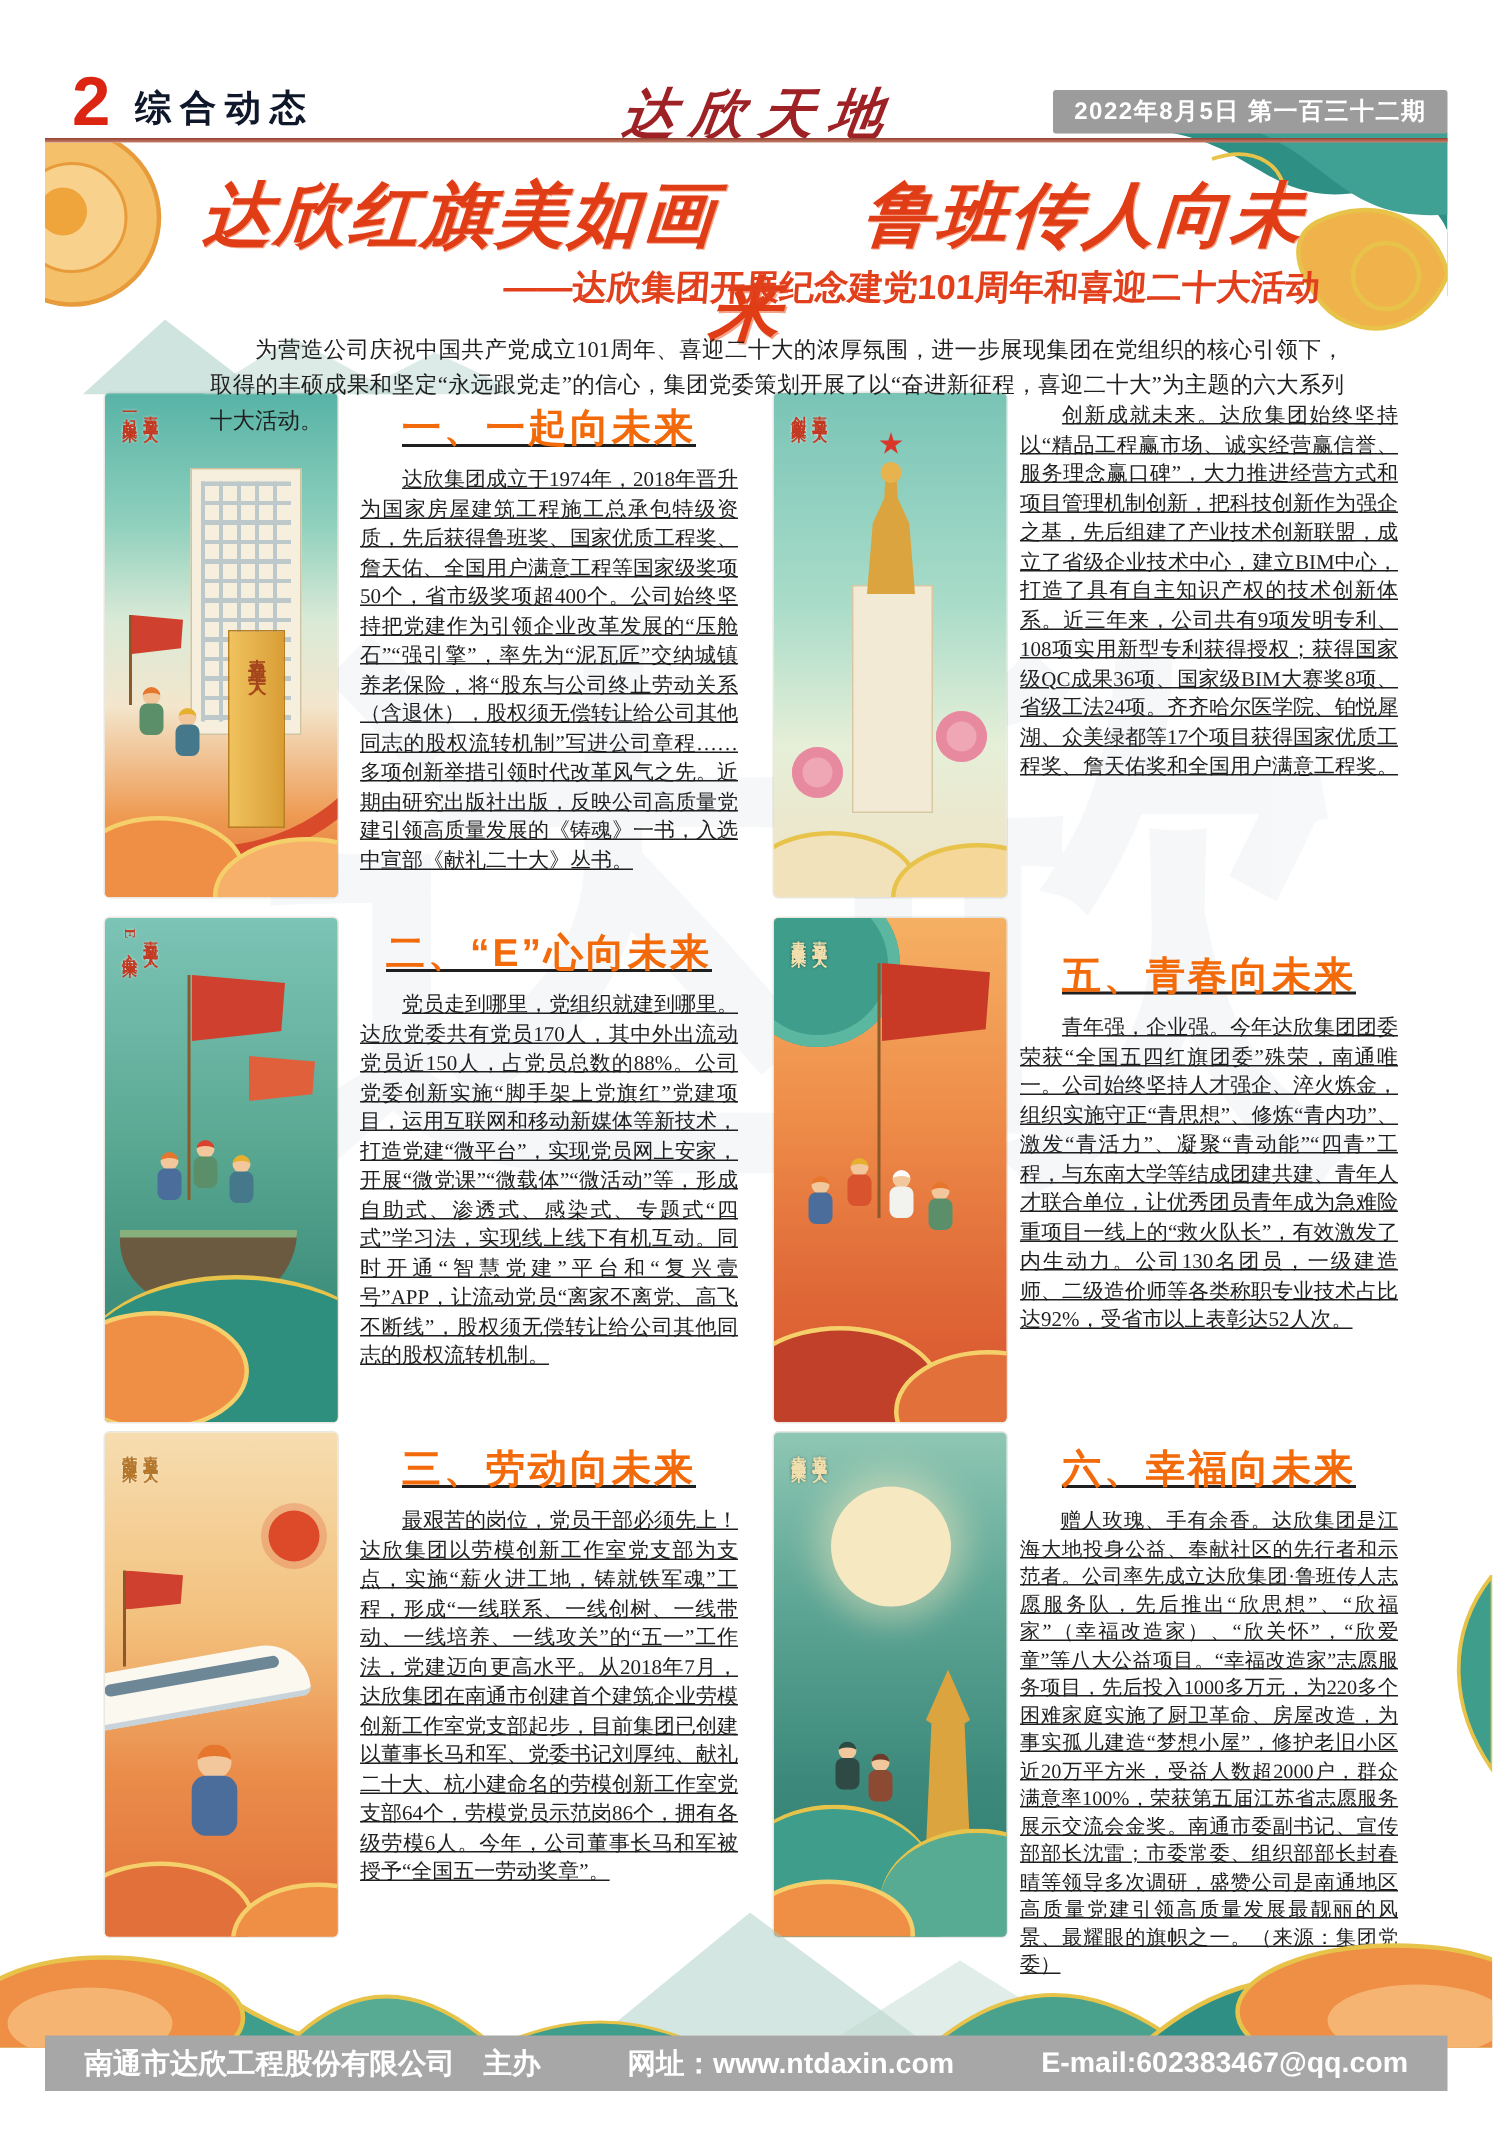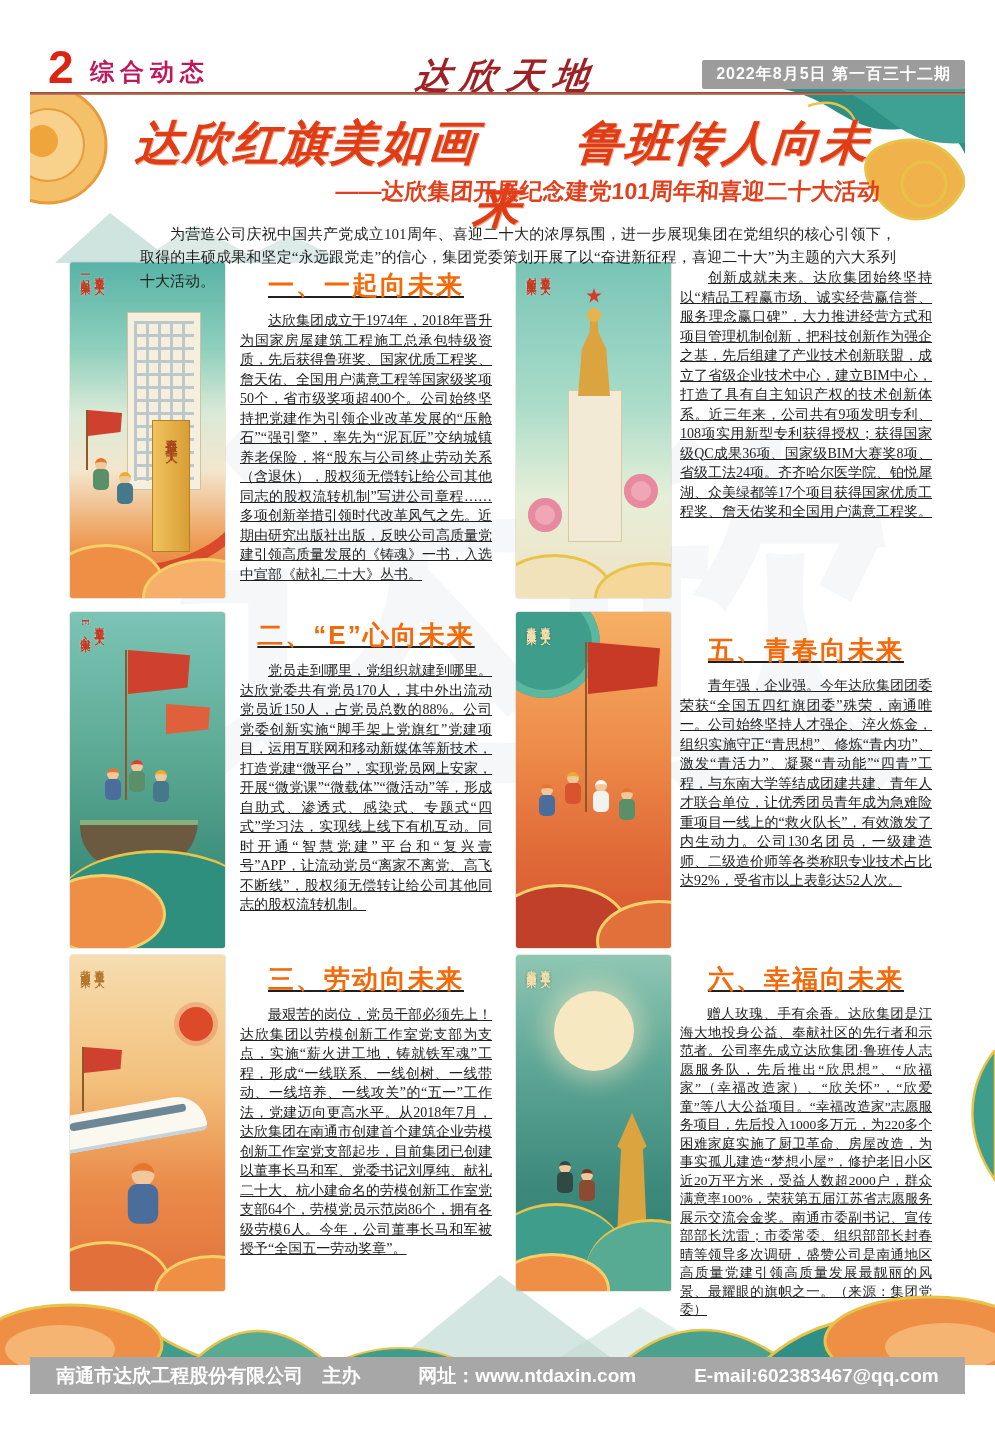--- a/index.html
+++ b/index.html
@@ -3,21 +3,21 @@
 <meta charset="utf-8">
 <style>
   html,body{margin:0;padding:0;background:#ffffff;}
   .page{position:relative;width:995px;height:1437px;background:#fff;overflow:hidden;
         font-family:"Liberation Serif","DejaVu Serif",serif;color:#1f1f1f;}
   
   .hdr{position:absolute;top:50px;left:48px;right:30px;height:44px;z-index:4;}
   .page-num{position:absolute;left:0;top:-6px;font-family:"Liberation Sans",sans-serif;
             font-size:46px;font-weight:900;color:#dc2412;line-height:1;}
   .sec-label{position:absolute;left:42px;top:6px;font-family:"Liberation Sans",sans-serif;
-             font-size:24px;font-weight:800;letter-spacing:6px;color:#be185d;}
+             font-size:24px;font-weight:800;letter-spacing:6px;color:#0f172a;}
   .masthead{position:absolute;left:50%;transform:translateX(-50%) skewX(-8deg);top:2px;
             font-size:36px;font-weight:900;font-style:italic;letter-spacing:10px;color:#9e2125;}
   .issue-box{position:absolute;right:0;top:10px;background:#9c9c9c;color:#fff;
              font-family:"Liberation Sans",sans-serif;font-size:16px;font-weight:700;
              padding:4px 14px;border-radius:2px;letter-spacing:1px;}
   .hdr-rule{position:absolute;top:92px;left:30px;right:30px;height:3px;z-index:4;
             background:linear-gradient(180deg,#94402f 0%,#c8826d 100%);}
   
   .headline{position:absolute;top:112px;left:120px;width:760px;text-align:center;z-index:3;
             font-size:47px;font-weight:900;font-style:italic;letter-spacing:2px;color:#e03c16;

